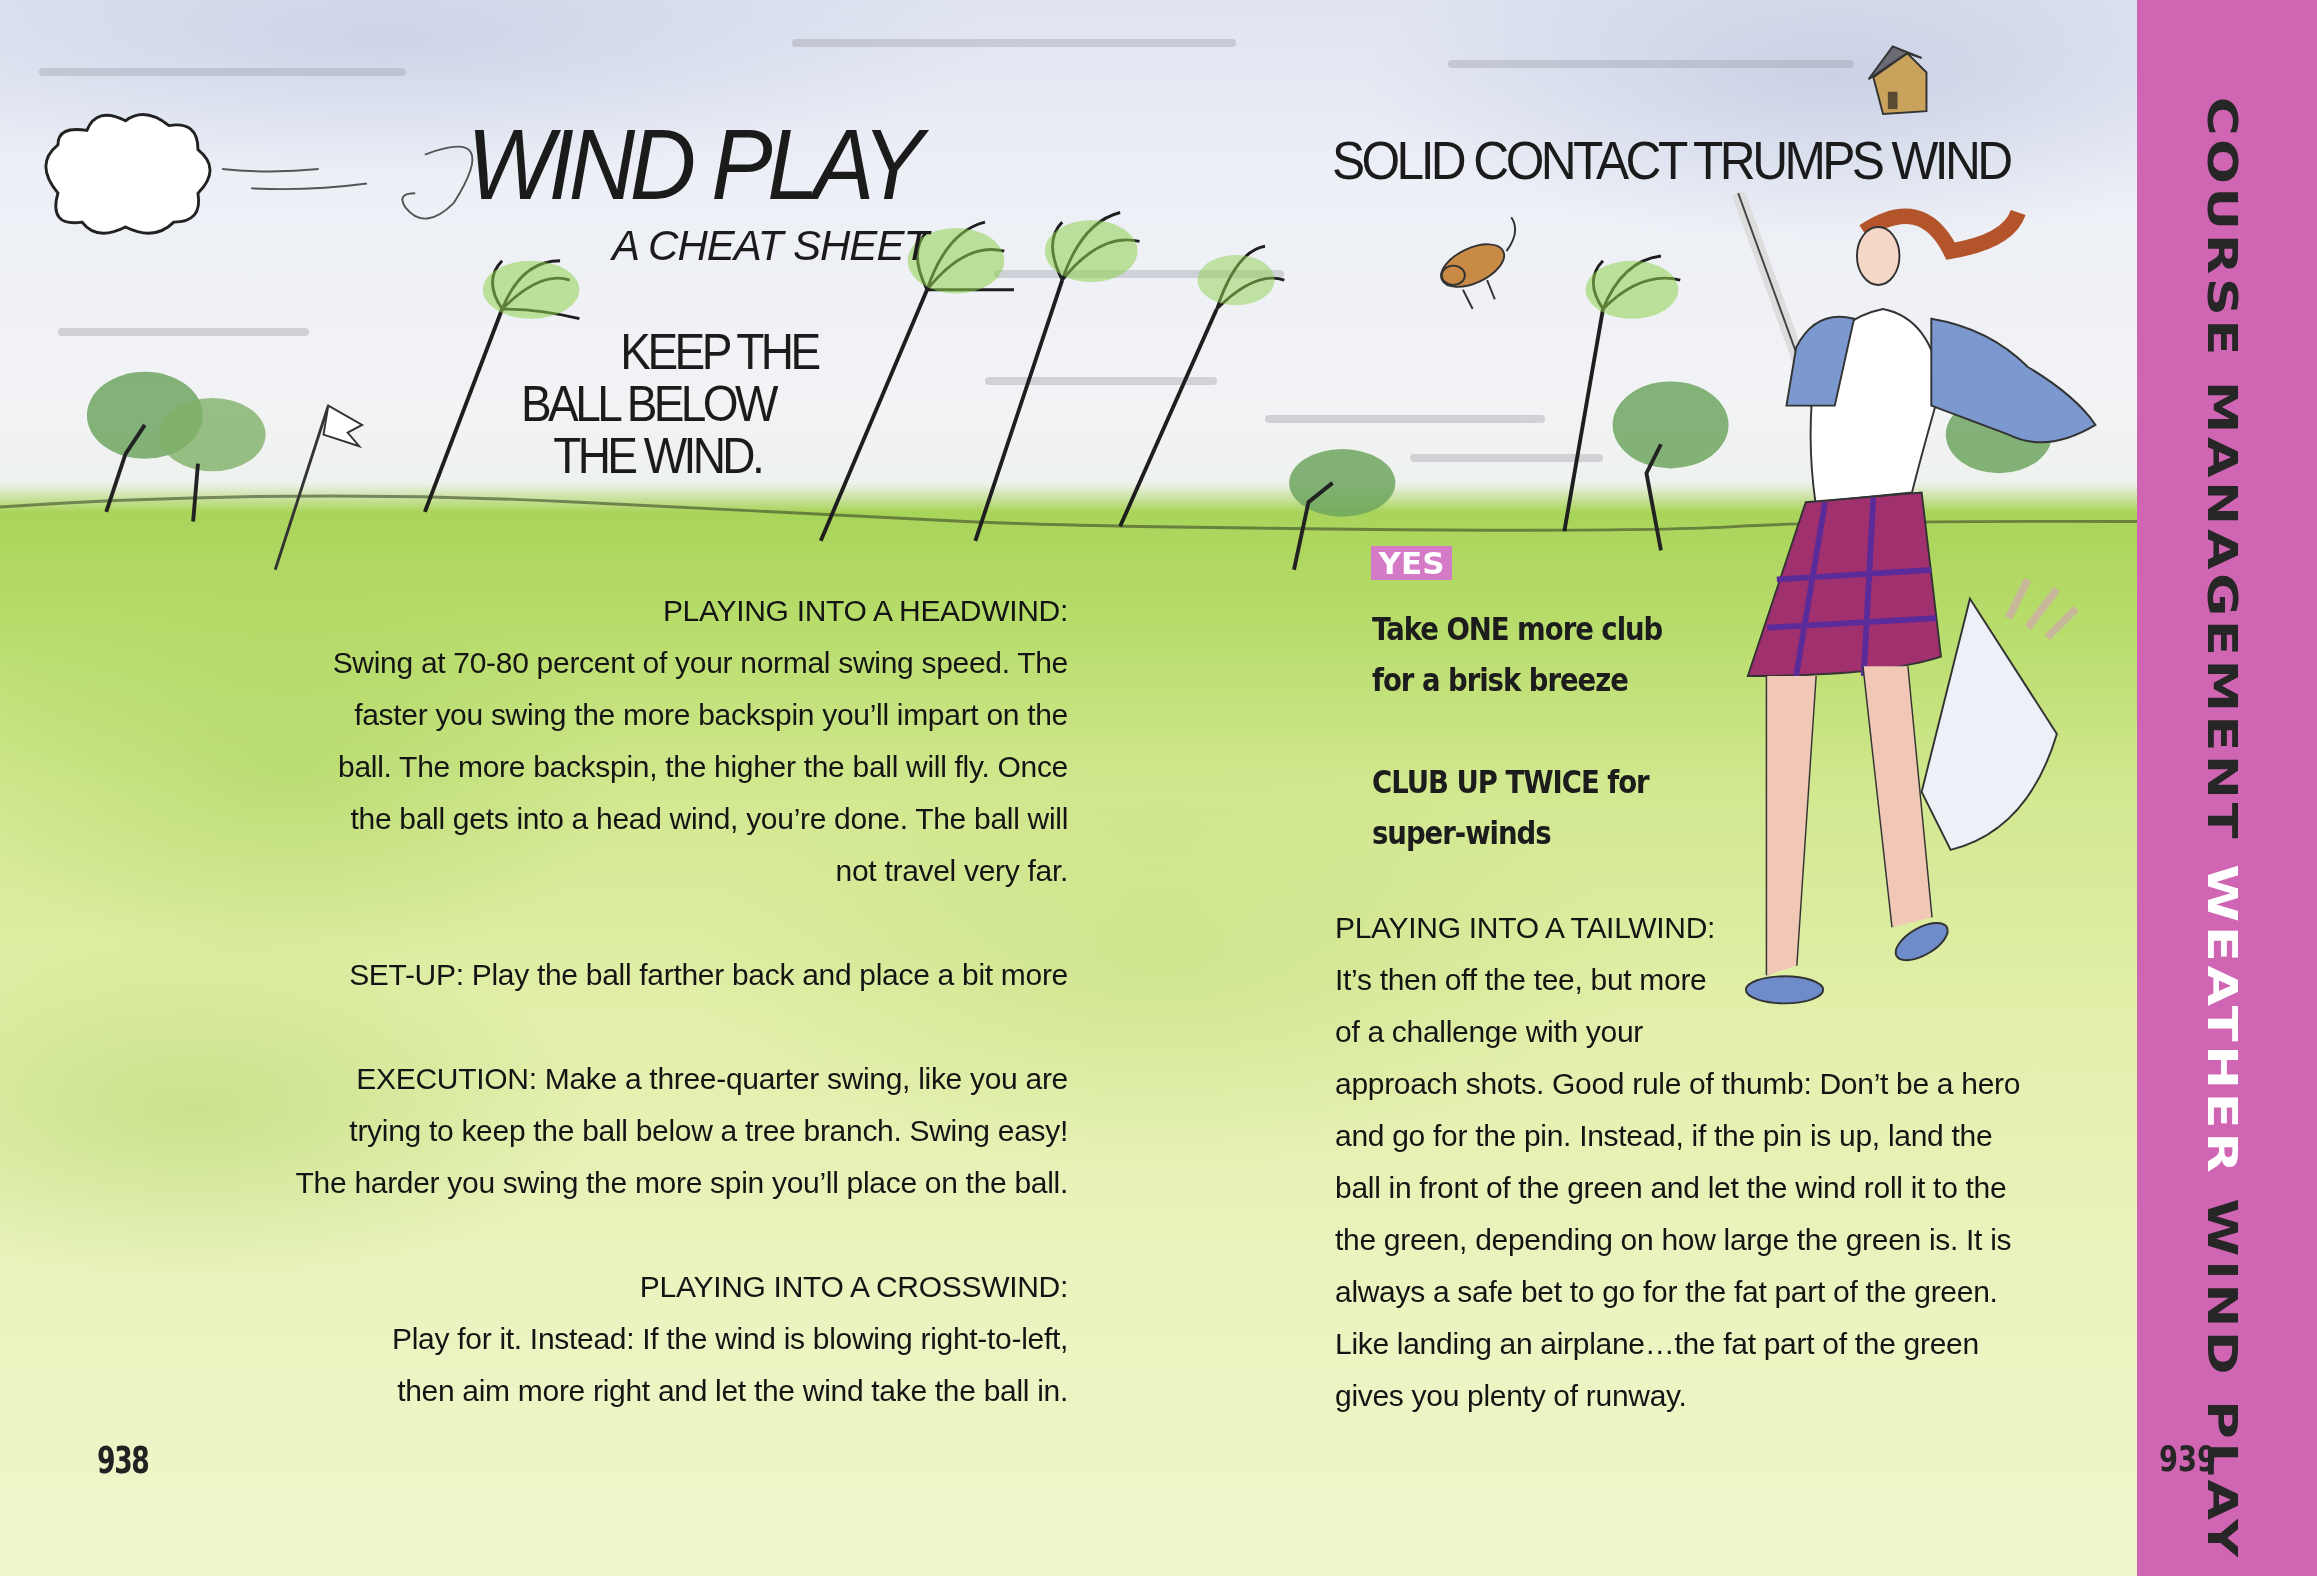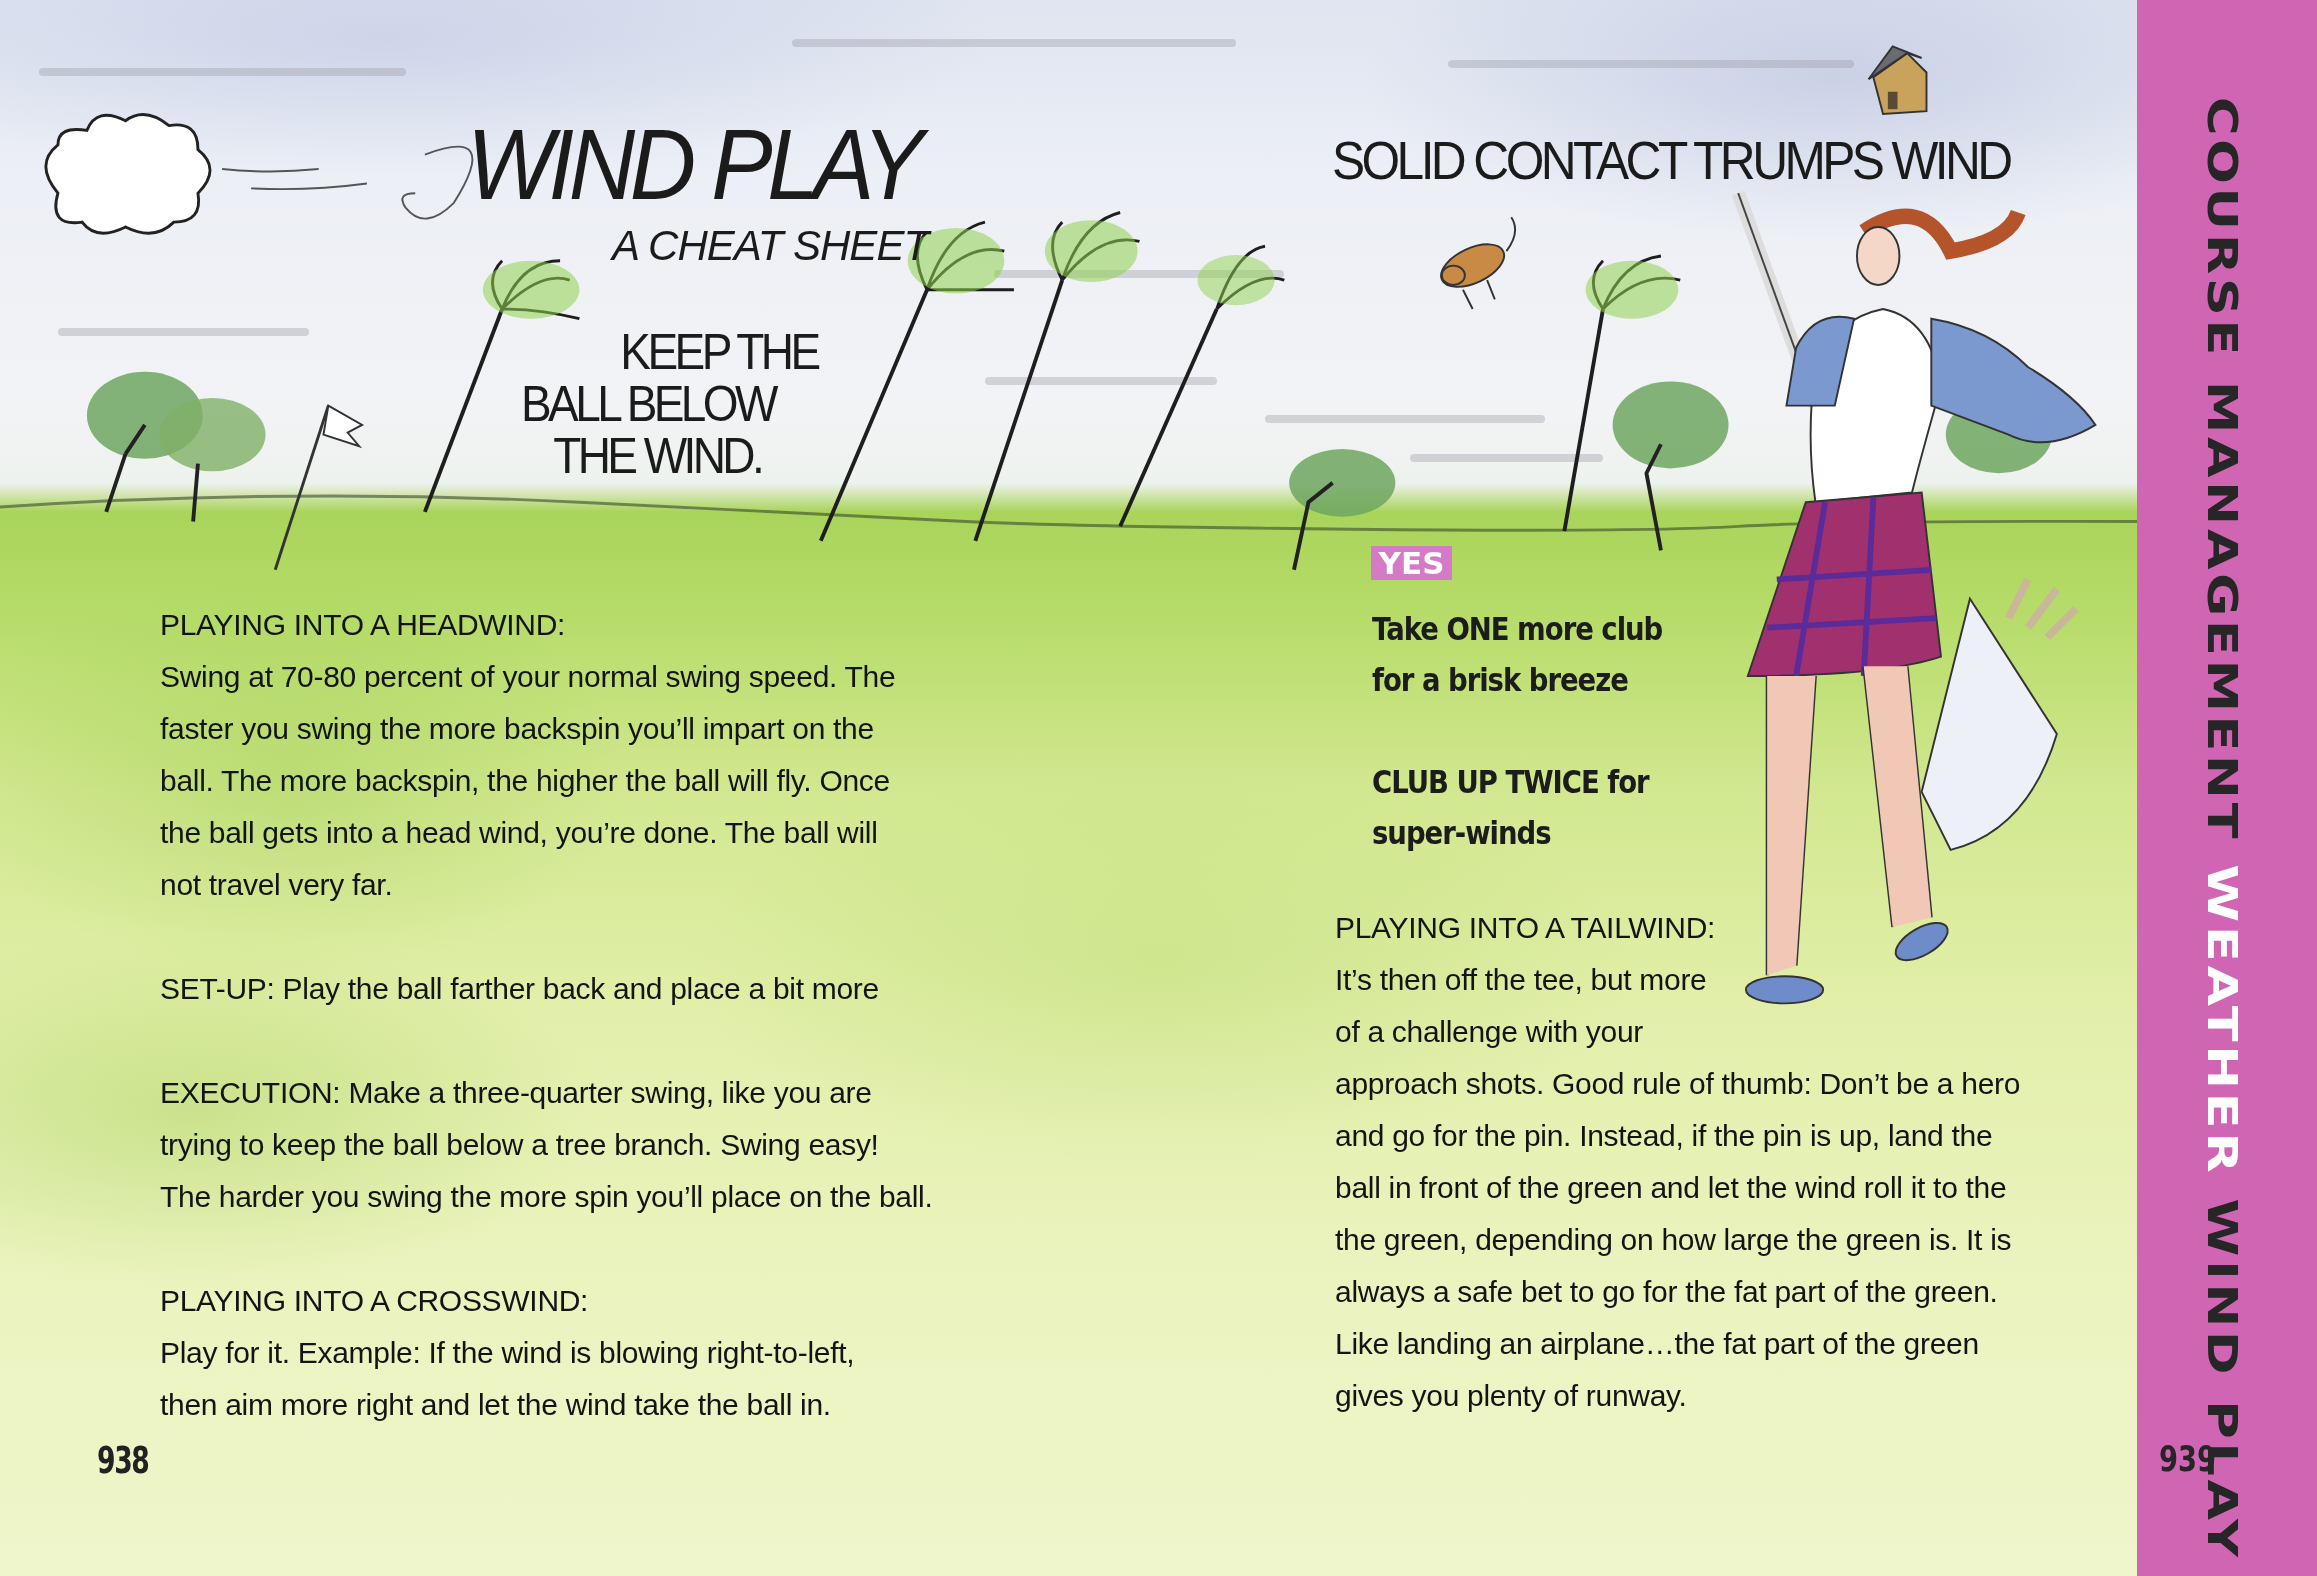--- a/index.html
+++ b/index.html
@@ -44,21 +44,21 @@
       font-size: 54px; letter-spacing: -3.9px; line-height: 1; color: #1b1b1b;
       transform: scaleX(0.92); transform-origin: left top; white-space: nowrap;
     }
 
     .body-text {
       position: absolute; font-size: 30px; line-height: 52px; color: #141414;
       font-family: "Liberation Sans", sans-serif; letter-spacing: -0.3px;
     }
     .body-text p { margin: 0; }
     .body-text .gap { height: 52px; }
-    .left-col { left: 160px; top: 599px; width: 908px; }
+    .left-col { left: 160px; top: 585px; width: 908px; text-align: right; }
     .right-col { left: 1287px; top: 902px; width: 830px; margin-left: 48px; }
     .right-col .narrow { width: 463px; }
 
     .yes-badge {
       position: absolute; left: 1371px; top: 546px; width: 81px; height: 34px;
       background: #d47ac6; color: #fff; font-weight: 700; font-size: 31px;
       display: flex; align-items: center; justify-content: center; letter-spacing: 0px;
       font-family: "DejaVu Sans", sans-serif;
     }
     .yes-tips {
@@ -206,21 +206,21 @@
     <p>the ball gets into a head wind, you’re done. The ball will</p>
     <p>not travel very far.</p>
     <div class="gap"></div>
     <p>SET-UP: Play the ball farther back and place a bit more</p>
     <div class="gap"></div>
     <p>EXECUTION: Make a three-quarter swing, like you are</p>
     <p>trying to keep the ball below a tree branch. Swing easy!</p>
     <p>The harder you swing the more spin you’ll place on the ball.</p>
     <div class="gap"></div>
     <p>PLAYING INTO A CROSSWIND:</p>
-    <p>Play for it. Example: If the wind is blowing right-to-left,</p>
+    <p>Play for it. Instead: If the wind is blowing right-to-left,</p>
     <p>then aim more right and let the wind take the ball in.</p>
   </div>
 
   <div class="page-num-left">938</div>
 
   <div class="headline-right">SOLID CONTACT TRUMPS WIND</div>
 
   <div class="yes-badge">YES</div>
   <div class="yes-tips">
     <p>Take ONE more club</p>

